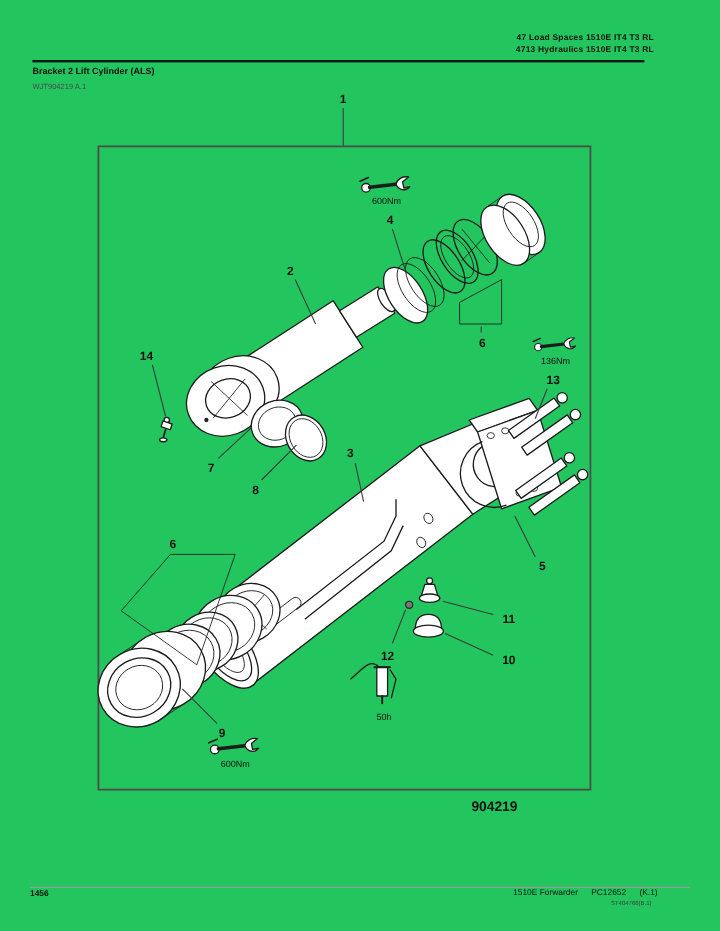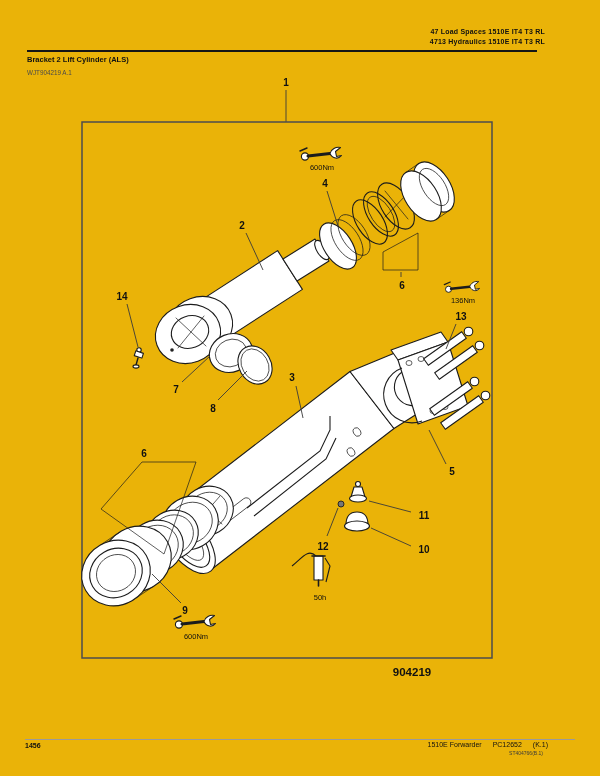--- a/index.html
+++ b/index.html
@@ -1,17 +1,17 @@
 <!DOCTYPE html>
 <html><head>
 <meta charset="utf-8">
 <style>
   html,body{margin:0;padding:0;background:#e8e8e8;}
   .page{
-    position:relative;width:600px;height:776px;background:#eab308;
+    position:relative;width:600px;height:776px;background:#22c55e;
     font-family:"Liberation Sans", sans-serif;color:#111;overflow:hidden;
     margin:0 auto;
   }
   
   .hdr-block{position:absolute;top:27px;right:55px;text-align:right;
     font-size:7px;font-weight:bold;line-height:10px;letter-spacing:.2px;}
   .hdr-rule{position:absolute;top:50px;left:27px;width:510px;height:2px;background:#161616;}
   .doc-title{position:absolute;top:55px;left:27px;font-size:7.5px;font-weight:bold;}
   .doc-ref{position:absolute;top:69px;left:27px;font-size:6.3px;color:#4a4a4a;}
   

